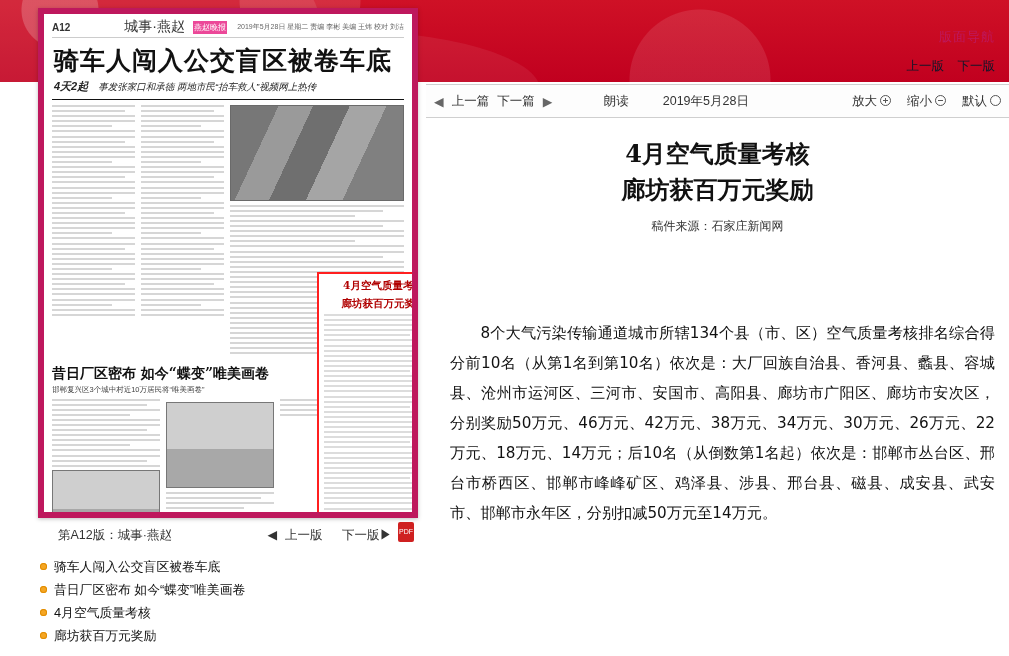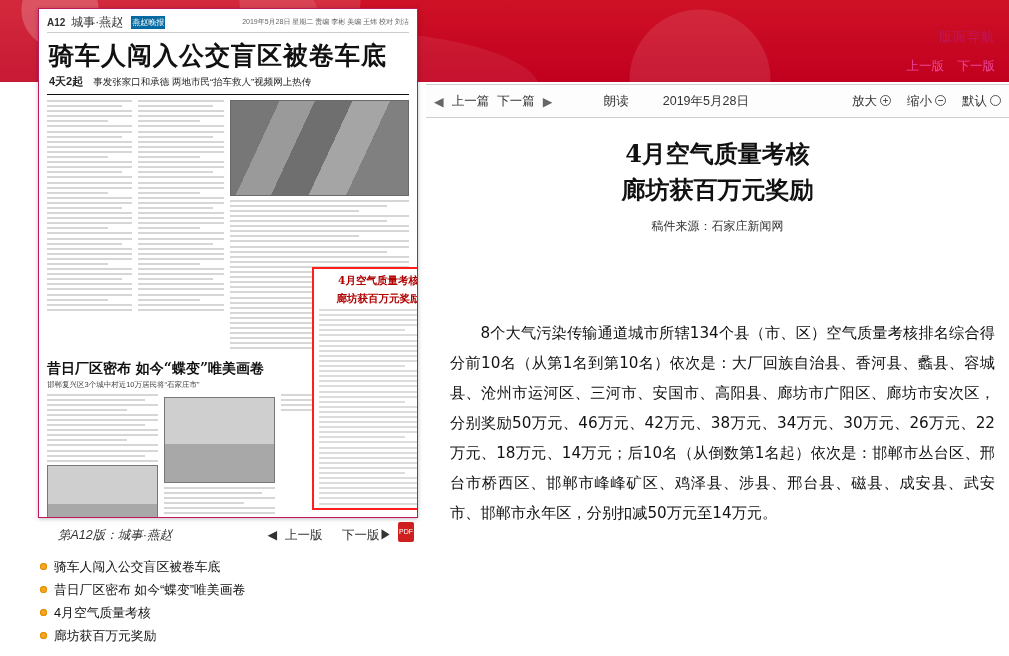--- a/index.html
+++ b/index.html
@@ -32,53 +32,53 @@
     position:absolute; left:120px; top:30px; width:420px; height:120px;
     border-radius:50%;
     background:rgba(255,255,255,0.07);
   }
   .nav-guide {
     position:absolute; right:14px; top:28px;
     color:#be185d; font-size:13px; letter-spacing:1px;
   }
   .pager-top {
     position:absolute; right:14px; top:58px;
-    color:#ec4899; font-size:12.5px;
+    color:#0f172a; font-size:12.5px;
   }
   .pager-top span { margin-left:10px; cursor:pointer; }
 
   
   .paper-pane {
     position:absolute; left:38px; top:8px; width:380px; height:510px;
     background:#ffffff;
-    border:1px solid #be185d;
+    border:6px solid #be185d;
     box-shadow:0 1px 4px rgba(0,0,0,0.25);
     padding:6px 8px 8px 8px;
     overflow:hidden;
   }
   .paper-head {
     display:flex; align-items:center; gap:6px;
     border-bottom:1px solid #cccccc; padding-bottom:3px; height:18px;
   }
   .paper-head .pnum { font-size:10px; color:#333; font-weight:bold; }
-  .paper-head .psec { font-size:12px; color:#333; }
+  .paper-head .psec { font-size:14px; color:#333;margin-left:48px; }
   .paper-head .plogo {
-    width:34px; height:13px; background:#0369a1; color:#fff;
+    width:34px; height:13px; background:#ec4899; color:#fff;
     font-size:8px; line-height:13px; text-align:center; margin-left:2px;
   }
   .paper-head .pdate { font-size:7px; color:#666; margin-left:auto; }
 
   .paper-title {
     font-family:"DejaVu Serif", serif;
     font-weight:bold; font-size:25px; color:#111; letter-spacing:1px;
     margin:6px 0 2px 2px;
   }
   .paper-sub {
     font-size:9.5px; color:#222; margin:0 0 5px 2px;
-    display:flex; gap:10px; align-items:baseline;
+    display:flex; gap:10px; align-items:baseline;font-style:italic;
   }
   .paper-sub b { font-size:11px; }
   .paper-rule { height:1px; background:#111; margin:2px 0 5px 0; }
 
   .cols { display:flex; gap:6px; }
   .col { flex:1; }
   .lines { }
   .lines i {
     display:block; height:2px; background:#d6d6d6; margin-bottom:3.1px;
   }
@@ -120,21 +120,21 @@
     font-family:"DejaVu Serif", serif; font-weight:bold; color:#b00000;
     font-size:10.5px; line-height:14px; text-align:center; margin-bottom:4px;
   }
   .hl-box .lines i { background:#dcdcdc; }
 
   
   .cap-row {
     position:absolute; left:38px; top:522px; width:380px; height:26px;
     display:flex; align-items:center; font-size:12.5px; color:#333;
   }
-  .cap-row .cap-txt { margin-left:20px;font-style:italic; }
+  .cap-row .cap-txt { margin-left:20px; }
   .cap-row .cap-nav { margin-left:auto; margin-right:26px; color:#333; }
   .cap-row .cap-nav span { margin-left:8px; cursor:pointer; }
   .pdf-icon {
     position:absolute; left:398px; top:522px; width:16px; height:20px;
     background:#cf2020; border-radius:2px;
     color:#fff; font-size:7px; text-align:center; line-height:20px;
   }
 
   
   .list {
@@ -344,21 +344,21 @@
           <i></i>
           <i></i>
           <i></i>
           <i class="s"></i>
           <i></i>
       </div>
     </div>
   </div>
 
   <div class="mid-head">昔日厂区密布 如今“蝶变”唯美画卷</div>
-  <div class="mid-sub">邯郸复兴区3个城中村近10万居民将“石家庄市”</div>
+  <div class="mid-sub">邯郸复兴区3个城中村近10万居民将“唯美画卷”</div>
 
   <div class="cols">
     <div class="col">
       <div class="lines">
         <i></i>
           <i class="m"></i>
           <i></i>
           <i class="s"></i>
           <i></i>
           <i></i>

